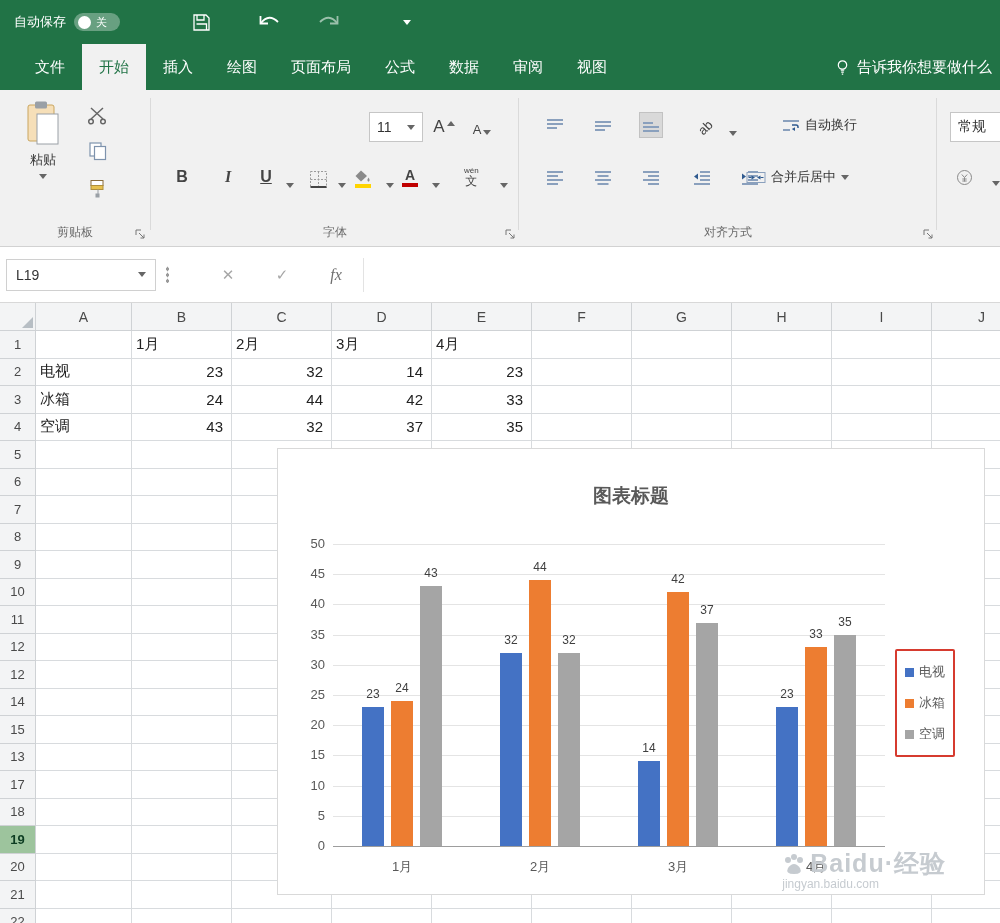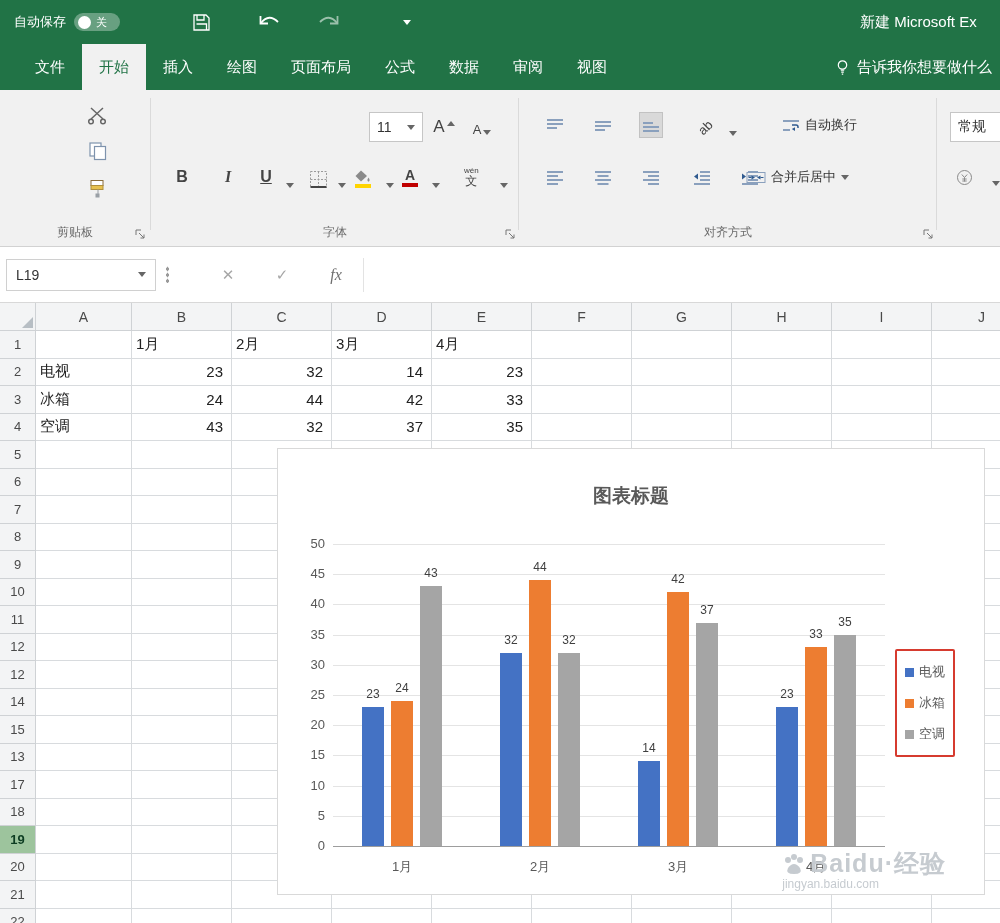--- a/index.html
+++ b/index.html
@@ -114,21 +114,20 @@
     <svg width="24" height="20" viewBox="0 0 24 20">
         <g fill="none" stroke="#fff" stroke-width="1.8">
           <path d="M20 11 q-8 -10 -17 -1"></path>
           <path d="M20.5 4v7.5H13"></path>
         </g>
       </svg>
   </div>
   <div class="qat" style="left:386px">
     <span class="tri white"></span>
   </div>
-  <div class="doc-title">新建 Microsoft Ex</div>
 </div>
 
 <div class="tabrow">
   <div class="tabstrip">
       <div class="tab">文件</div>
       <div class="tab active">开始</div>
       <div class="tab">插入</div>
       <div class="tab">绘图</div>
       <div class="tab">页面布局</div>
       <div class="tab">公式</div>
@@ -142,20 +141,29 @@
           <circle cx="7.5" cy="6" r="4.2"></circle>
           <path d="M5.8 11.2h3.4M6.2 13.2h2.6M6.8 15.2h1.4"></path>
         </g>
       </svg>
     <span>告诉我你想要做什么</span>
   </div>
 </div>
 
 <div class="ribbon">
 
+  <div class="bigbtn" style="left:12px;top:4px">
+    <svg width="34" height="46" viewBox="0 0 34 46">
+      <rect x="2" y="5" width="26" height="36" rx="2" fill="#f6dfb8" stroke="#c9a55e"></rect>
+      <rect x="9" y="1.5" width="12" height="7" rx="1.5" fill="#9aa0a6"></rect>
+      <rect x="11" y="14" width="21" height="30" fill="#fff" stroke="#9aa0a6"></rect>
+    </svg>
+    <span class="bb-label">粘贴</span>
+    <span class="tri"></span>
+  </div>
   <div class="smbtn" style="left:86px;top:12px">
     <svg width="22" height="19" viewBox="0 0 22 19">
         <g stroke="#666" stroke-width="1.5" fill="none">
           <path d="M4 2 L16 13 M16 2 L4 13"></path>
           <circle cx="4" cy="15.5" r="2.3"></circle>
           <circle cx="16" cy="15.5" r="2.3"></circle>
         </g>
       </svg>
   </div>
   <div class="smbtn" style="left:86px;top:48px">

